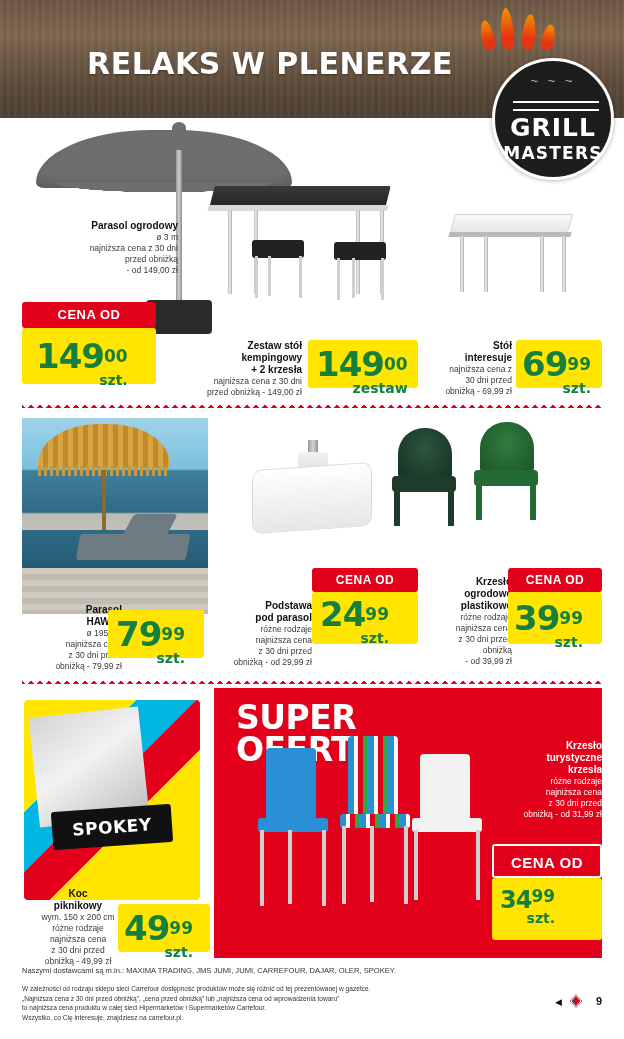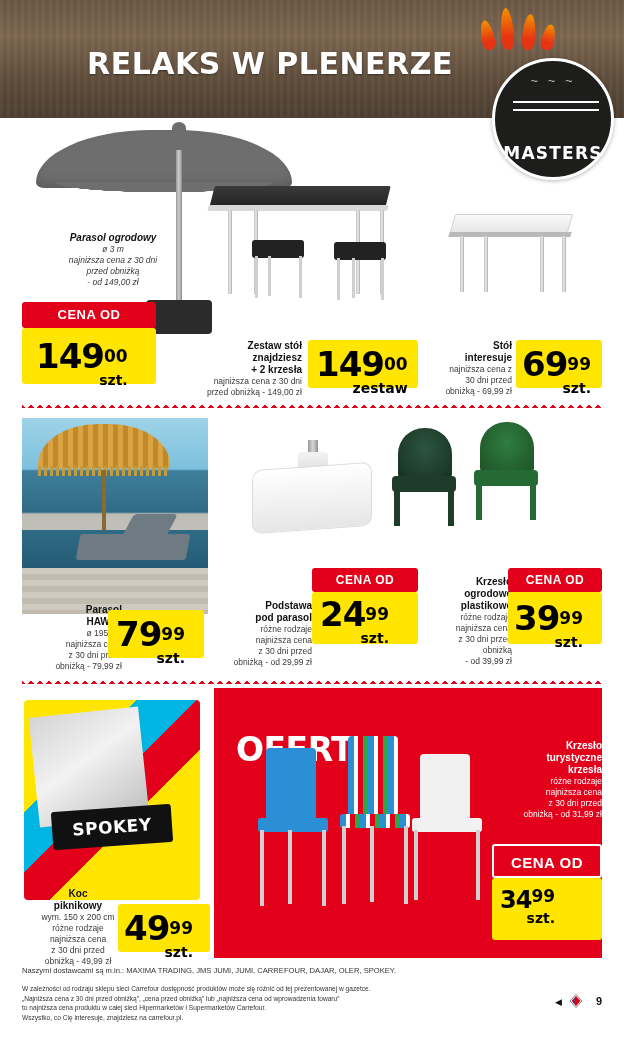--- a/index.html
+++ b/index.html
@@ -98,21 +98,21 @@
   .tag-red {
     position: absolute;
     background: #e2001a;
     color: #fff;
     border-radius: 3px;
     font-weight: bold;
     text-align: center;
     letter-spacing: .5px;
   }
   .tag-red span { display:block; }
-  .price { position: absolute; font-family: "DejaVu Sans", sans-serif; font-weight: bold; color:#000000; }
+  .price { position: absolute; font-family: "DejaVu Sans", sans-serif; font-weight: bold; color:#15803d; }
   .price .int { font-size: 34px; letter-spacing: -1px; }
   .price .dec { font-size: 17px; vertical-align: super; }
   .price .unit { font-size: 14px; font-weight: bold; display:block; text-align:right; margin-top:-4px; }
   .zig2 {
     position:absolute; left:22px; width:580px; height:8px;
     background-image:
       linear-gradient(45deg, #e2001a 25%, transparent 25%),
       linear-gradient(-45deg, #e2001a 25%, transparent 25%);
     background-size: 9px 9px;
     background-position: 0 0, 0 0;
@@ -310,20 +310,21 @@
     <div class="flame f3"></div>
     <div class="flame f4"></div>
   </div>
 </div>
 <div class="header-title">RELAKS W PLENERZE</div>
 
 <div class="grill-badge">
   <div class="gb-smoke">~ ~ ~</div>
   <div class="gb-line top"></div>
   <div class="gb-line bot"></div>
+  <div class="gb-grill">GRILL</div>
   <div class="gb-masters">MASTERS</div>
 </div>
 
 <div>
   <div class="parasol-top"></div>
   <div class="parasol-canopy"></div>
   <div class="parasol-pole"></div>
   <div class="parasol-base"></div>
 </div>
 
@@ -346,40 +347,40 @@
 
 <div>
   <div class="tt-top"></div>
   <div class="tt-edge"></div>
   <div class="leg" style="left:460px; top:236px; height:56px;"></div>
   <div class="leg" style="left:484px; top:236px; height:56px;"></div>
   <div class="leg" style="left:540px; top:236px; height:56px;"></div>
   <div class="leg" style="left:562px; top:236px; height:56px;"></div>
 </div>
 
-<div class="cap" style="left:48px; top:232px; width:130px; text-align:center;font-style:italic;">
+<div class="cap" style="left:48px; top:220px; width:130px; text-align:right;">
   <span class="pname">Parasol ogrodowy</span>
   <span>ø 3 m</span><br>
   <span>najniższa cena z 30 dni</span><br>
   <span>przed obniżką</span><br>
   <span>- od 149,00 zł</span>
 </div>
 
 <div class="tag-red" style="left:22px; top:302px; width:134px; height:26px; line-height:26px; font-size:13px;">
   <span>CENA OD</span>
 </div>
 <div class="tag-yellow" style="left:22px; top:328px; width:134px; height:56px;"></div>
 <div class="price" style="left:36px; top:336px;">
   <span class="int">149</span><span class="dec">00</span>
   <span class="unit">szt.</span>
 </div>
 
 <div class="cap" style="left:186px; top:340px; width:116px; text-align:right;">
   <span class="pname">Zestaw stół</span>
-  <span class="pname">znajdziesz</span>
+  <span class="pname">kempingowy</span>
   <span class="pname">+ 2 krzesła</span>
   <span>najniższa cena z 30 dni</span><br>
   <span>przed obniżką - 149,00 zł</span>
 </div>
 <div class="tag-yellow" style="left:308px; top:340px; width:110px; height:48px;"></div>
 <div class="price" style="left:316px; top:344px;">
   <span class="int">149</span><span class="dec">00</span>
   <span class="unit">zestaw</span>
 </div>
 
@@ -474,21 +475,21 @@
 <div class="tag-yellow" style="left:508px; top:592px; width:94px; height:52px;"></div>
 <div class="price" style="left:514px; top:598px;">
   <span class="int">39</span><span class="dec">99</span>
   <span class="unit">szt.</span>
 </div>
 
 <div class="zig2" style="top:676px;"></div>
 
 <div class="super-panel">
   <div class="super-text">
-    <br>
+    <span>SUPER</span><br>
     <span>OFERTA</span>
   </div>
 </div>
 
 <div class="blanket">
   <div class="blanket-fold"></div>
   <div class="blanket-logo">SPOKEY</div>
 </div>
 
 <div class="fold-chair" style="left:258px; top:748px;">

